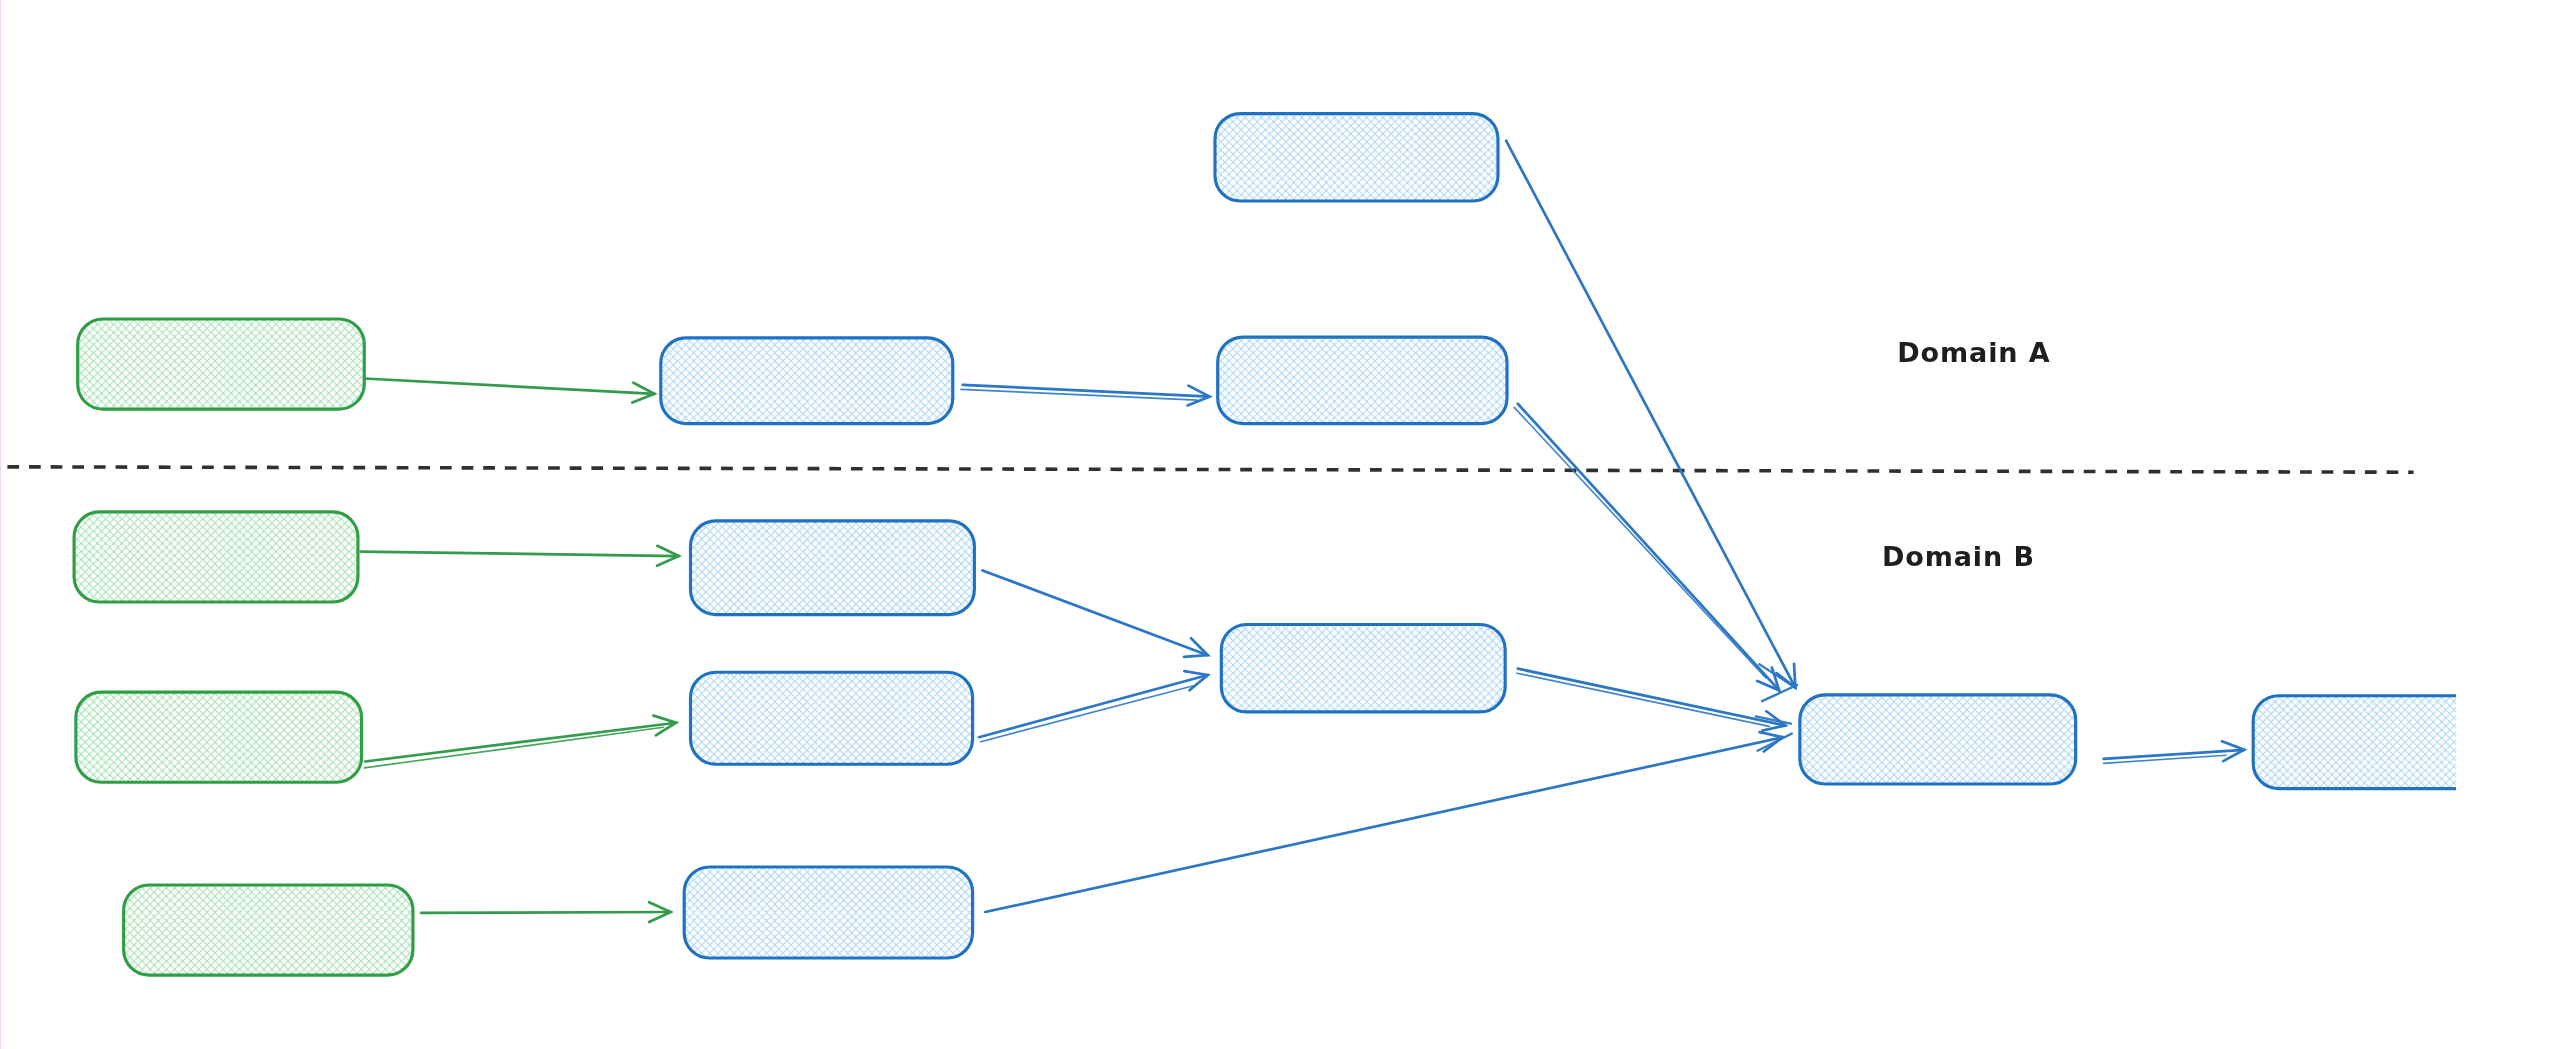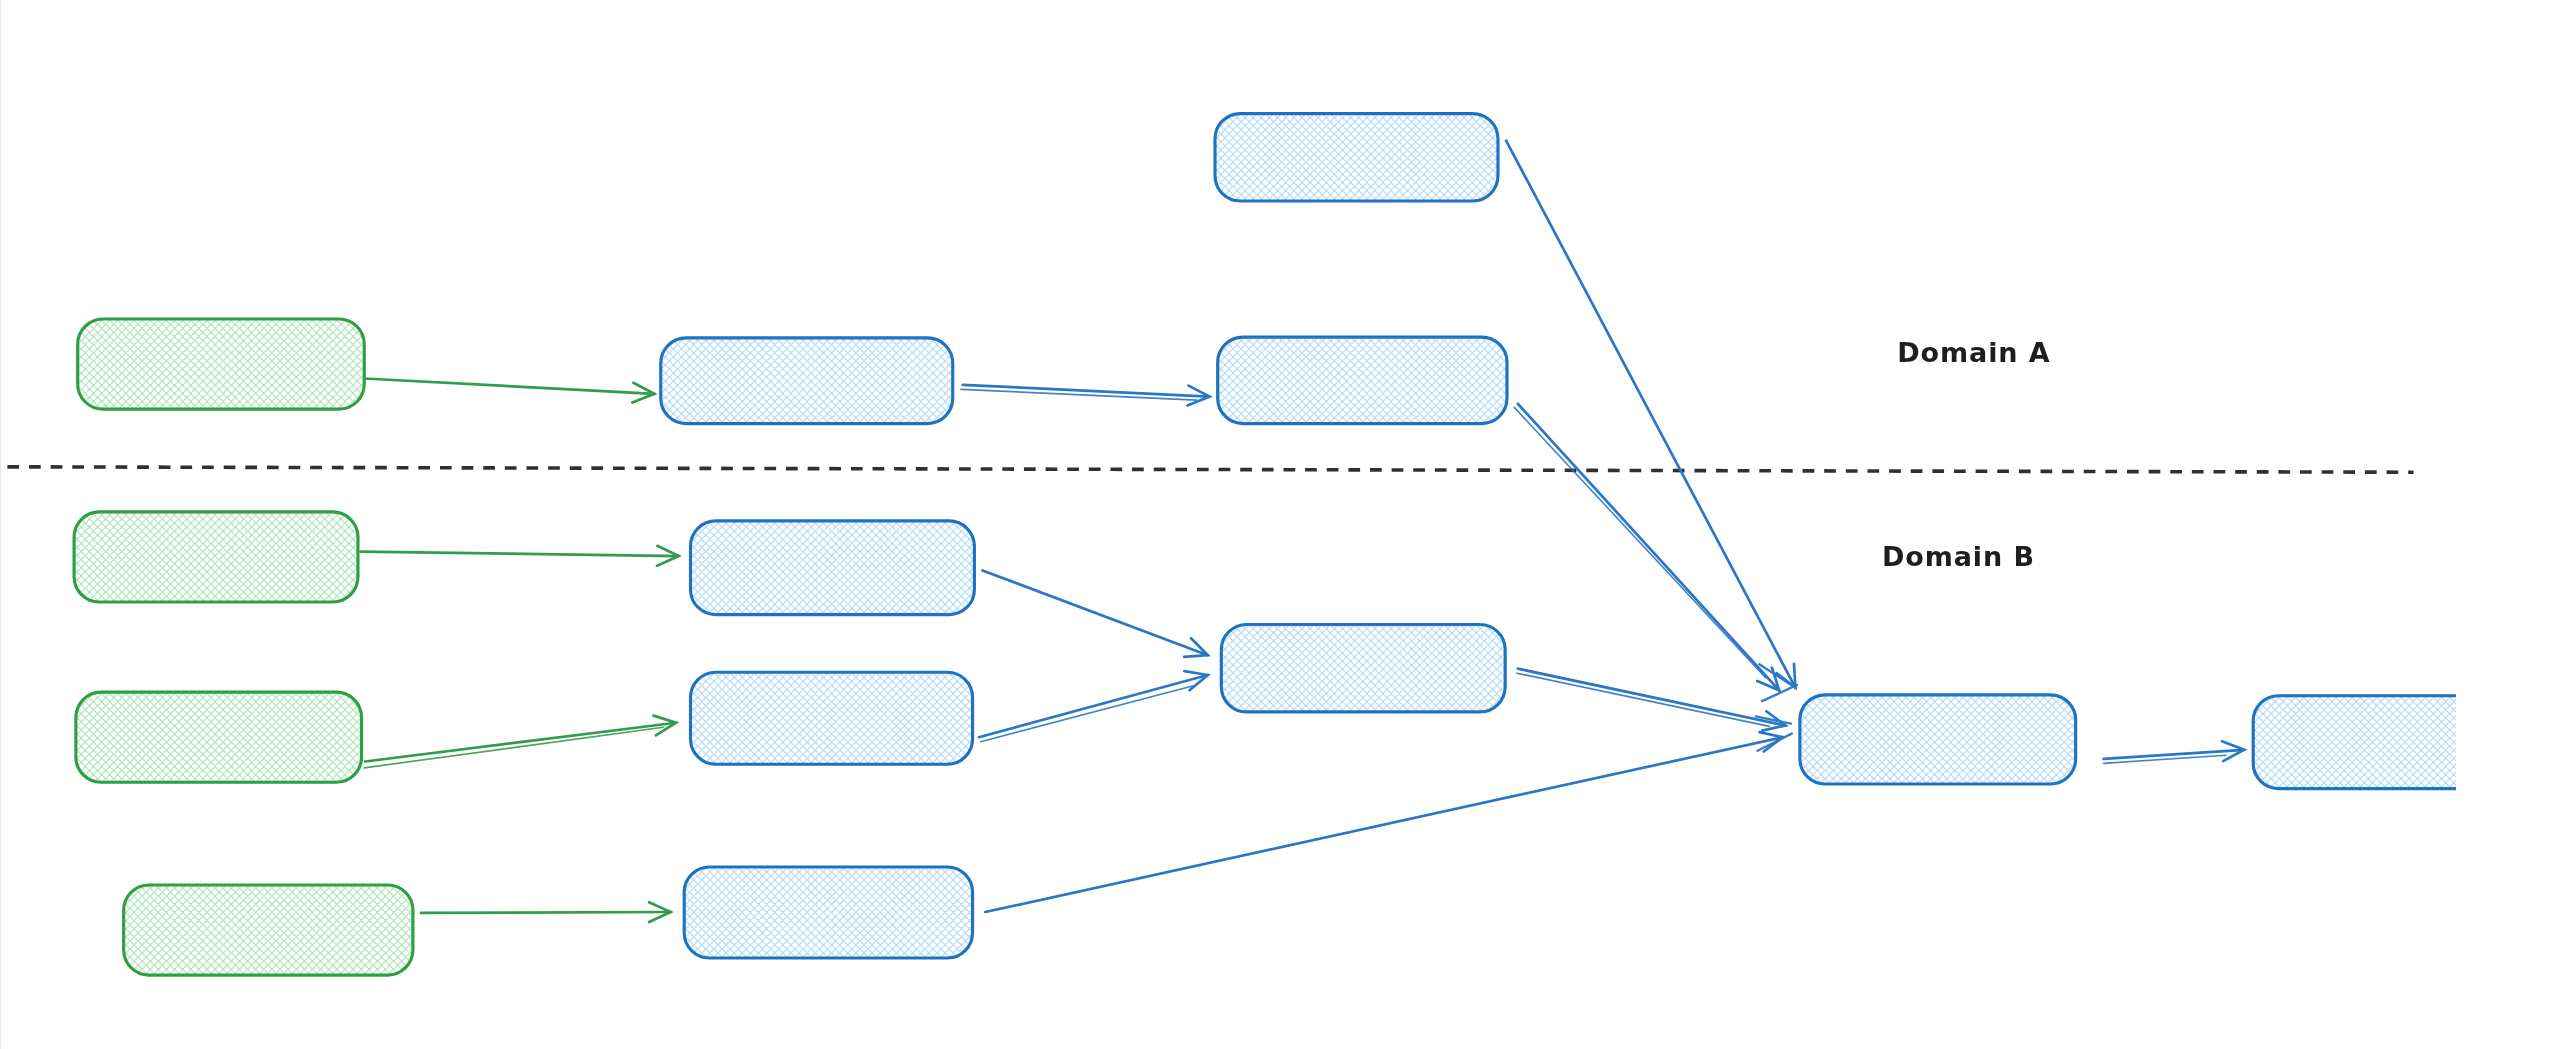--- a/index.html
+++ b/index.html
@@ -1,16 +1,16 @@
 <!DOCTYPE html>
 <html style="font-size:14.4px"><head>
 <meta charset="utf-8">
 <style>
   html,body{margin:0;padding:0;background:#ffffff;}
-  .stage{position:relative;width:2456px;height:1049px;background:#f97316;overflow:hidden;}
+  .stage{position:relative;width:2456px;height:1049px;background:#a21caf;overflow:hidden;}
   svg{display:block;}
   .node{fill-opacity:1;stroke-width:3.5;}
   .shaft{stroke-width:3;fill:none;stroke-linecap:round;}
   .shaft2{stroke-width:1.8;fill:none;stroke-linecap:round;opacity:.9;}
   .sketch{stroke-width:2.6;fill:none;stroke-linecap:round;opacity:.95;}
   .divider{stroke-width:4;stroke-dasharray:13 11;fill:none;}
   .region-label{
     font-family:"DejaVu Sans", sans-serif;
     font-size:30px;
     font-weight:600;

